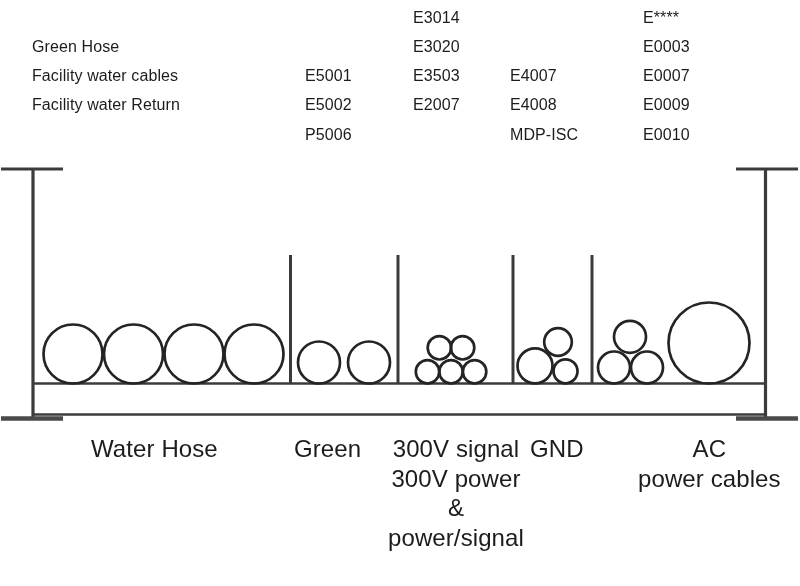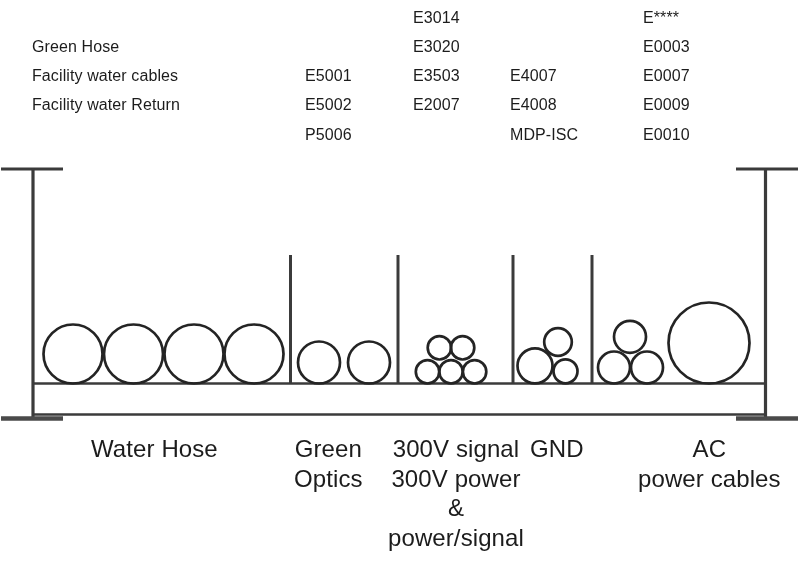--- a/index.html
+++ b/index.html
@@ -114,21 +114,20 @@
         <circle cx="709" cy="343" r="40.5"></circle>
       </g>
   </svg>
 
   <div class="section-label" style="left:91px; top:434px;">
     <div>Water Hose</div>
   </div>
 
   <div class="section-label" style="left:294px; top:434px;">
     <div>Green</div>
-    <div>Optics</div>
   </div>
 
   <div class="section-label" style="left:388px; top:434px;">
     <div>300V signal</div>
     <div>300V power</div>
     <div>&amp;</div>
     <div>power/signal</div>
   </div>
 
   <div class="section-label" style="left:530px; top:434px;">

